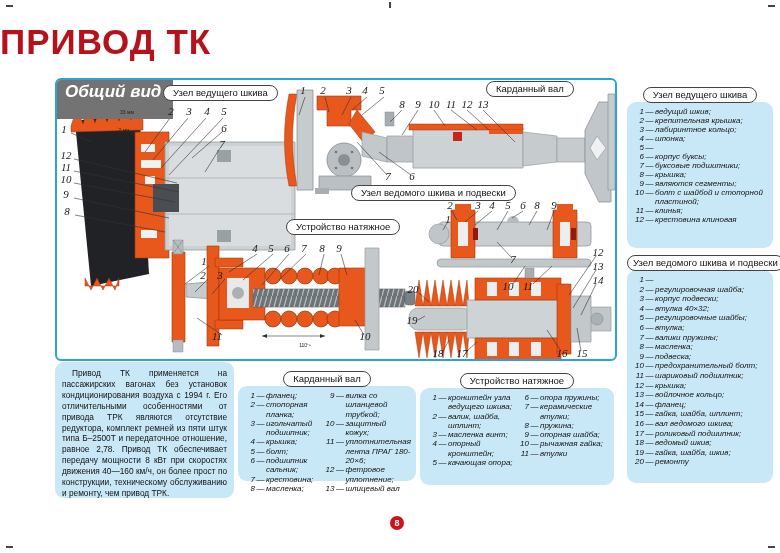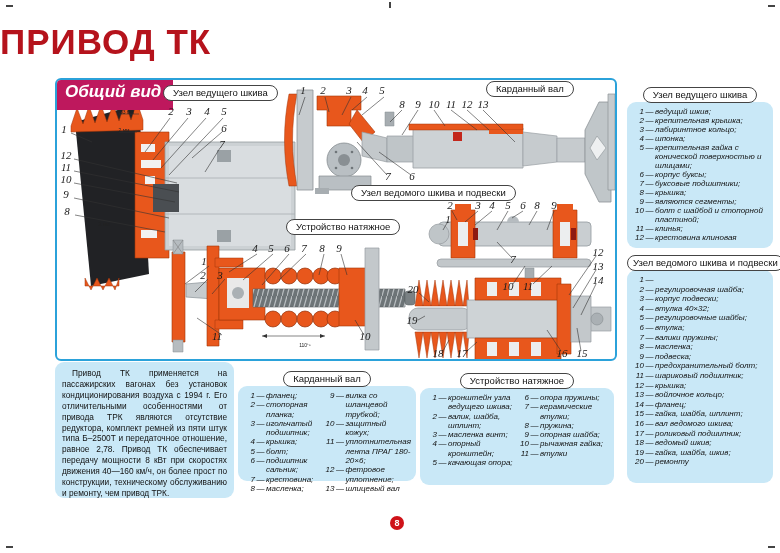--- a/index.html
+++ b/index.html
@@ -6,22 +6,22 @@
   .page{position:relative;width:780px;height:553px;background:#fff;overflow:hidden;
         font-family:"Liberation Sans",sans-serif;color:#111;}
   .crop{position:absolute;background:#444;}
   .title{position:absolute;left:0;right:0;top:22px;text-align:left;margin:0;
          font-size:35px;font-weight:bold;letter-spacing:1px;color:#b5131c;
          font-family:"Liberation Sans",sans-serif;}
   
   .panel{position:absolute;left:55px;top:78px;width:562px;height:283px;box-sizing:border-box;
          border:2px solid #2ba2da;border-radius:6px;background:#fff;}
   .panel svg{position:absolute;left:0;top:0;}
-  .gv-label{position:absolute;left:0px;top:0px;background:#be185d;color:#fff;
-            font-weight:bold;font-style:italic;font-size:17px;padding:2px 12px 8px 8px;
+  .gv-label{position:absolute;left:0px;top:0px;background:#737373;color:#fff;
+            font-weight:bold;font-style:italic;font-size:17px;padding:2px 12px 17px 8px;
             border-top-left-radius:4px;}
   .pill{position:absolute;z-index:6;background:#fff;border:1px solid #444;border-radius:10px;
         padding:1px 9px 2px;font-size:9.5px;white-space:nowrap;color:#111;}
   .pill-c{position:static;display:inline-block;}
   .pillrow{text-align:center;height:18px;}
   
   .callout-layer{position:absolute;left:0;top:0;width:780px;height:553px;z-index:7;pointer-events:none;}
   .callout{position:absolute;transform:translate(-50%,-50%);
            font-family:"Liberation Serif","DejaVu Serif",serif;font-style:italic;
            font-size:11px;color:#1a1a1a;}
@@ -334,21 +334,20 @@
           <span class="txt">лабиринтное кольцо;</span>
         </div>
         <div class="li">
           <span class="num">4</span>
           <span class="dash">—</span>
           <span class="txt">шпонка;</span>
         </div>
         <div class="li">
           <span class="num">5</span>
           <span class="dash">—</span>
-          <span class="txt">крепительная гайка с конической поверхностью и шлицами;</span>
         </div>
         <div class="li">
           <span class="num">6</span>
           <span class="dash">—</span>
           <span class="txt">корпус буксы;</span>
         </div>
         <div class="li">
           <span class="num">7</span>
           <span class="dash">—</span>
           <span class="txt">буксовые подшипники;</span>

